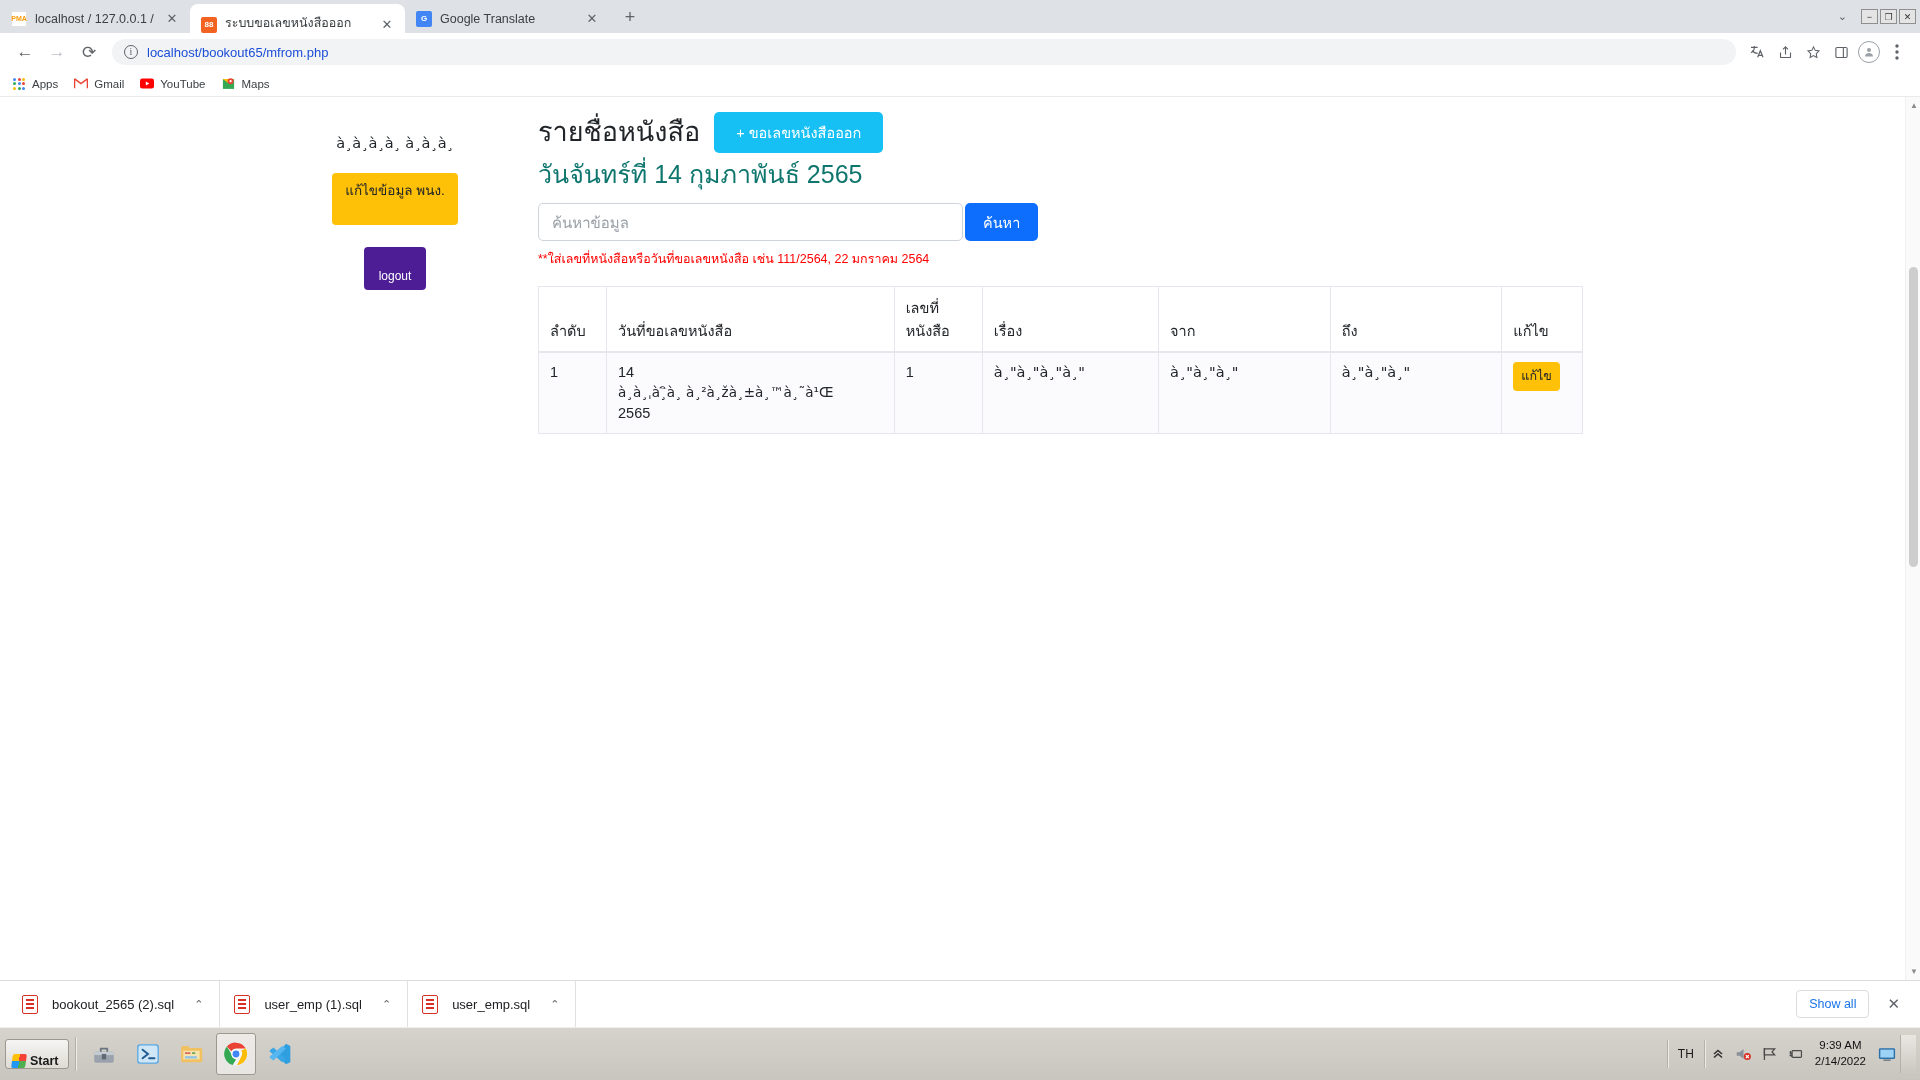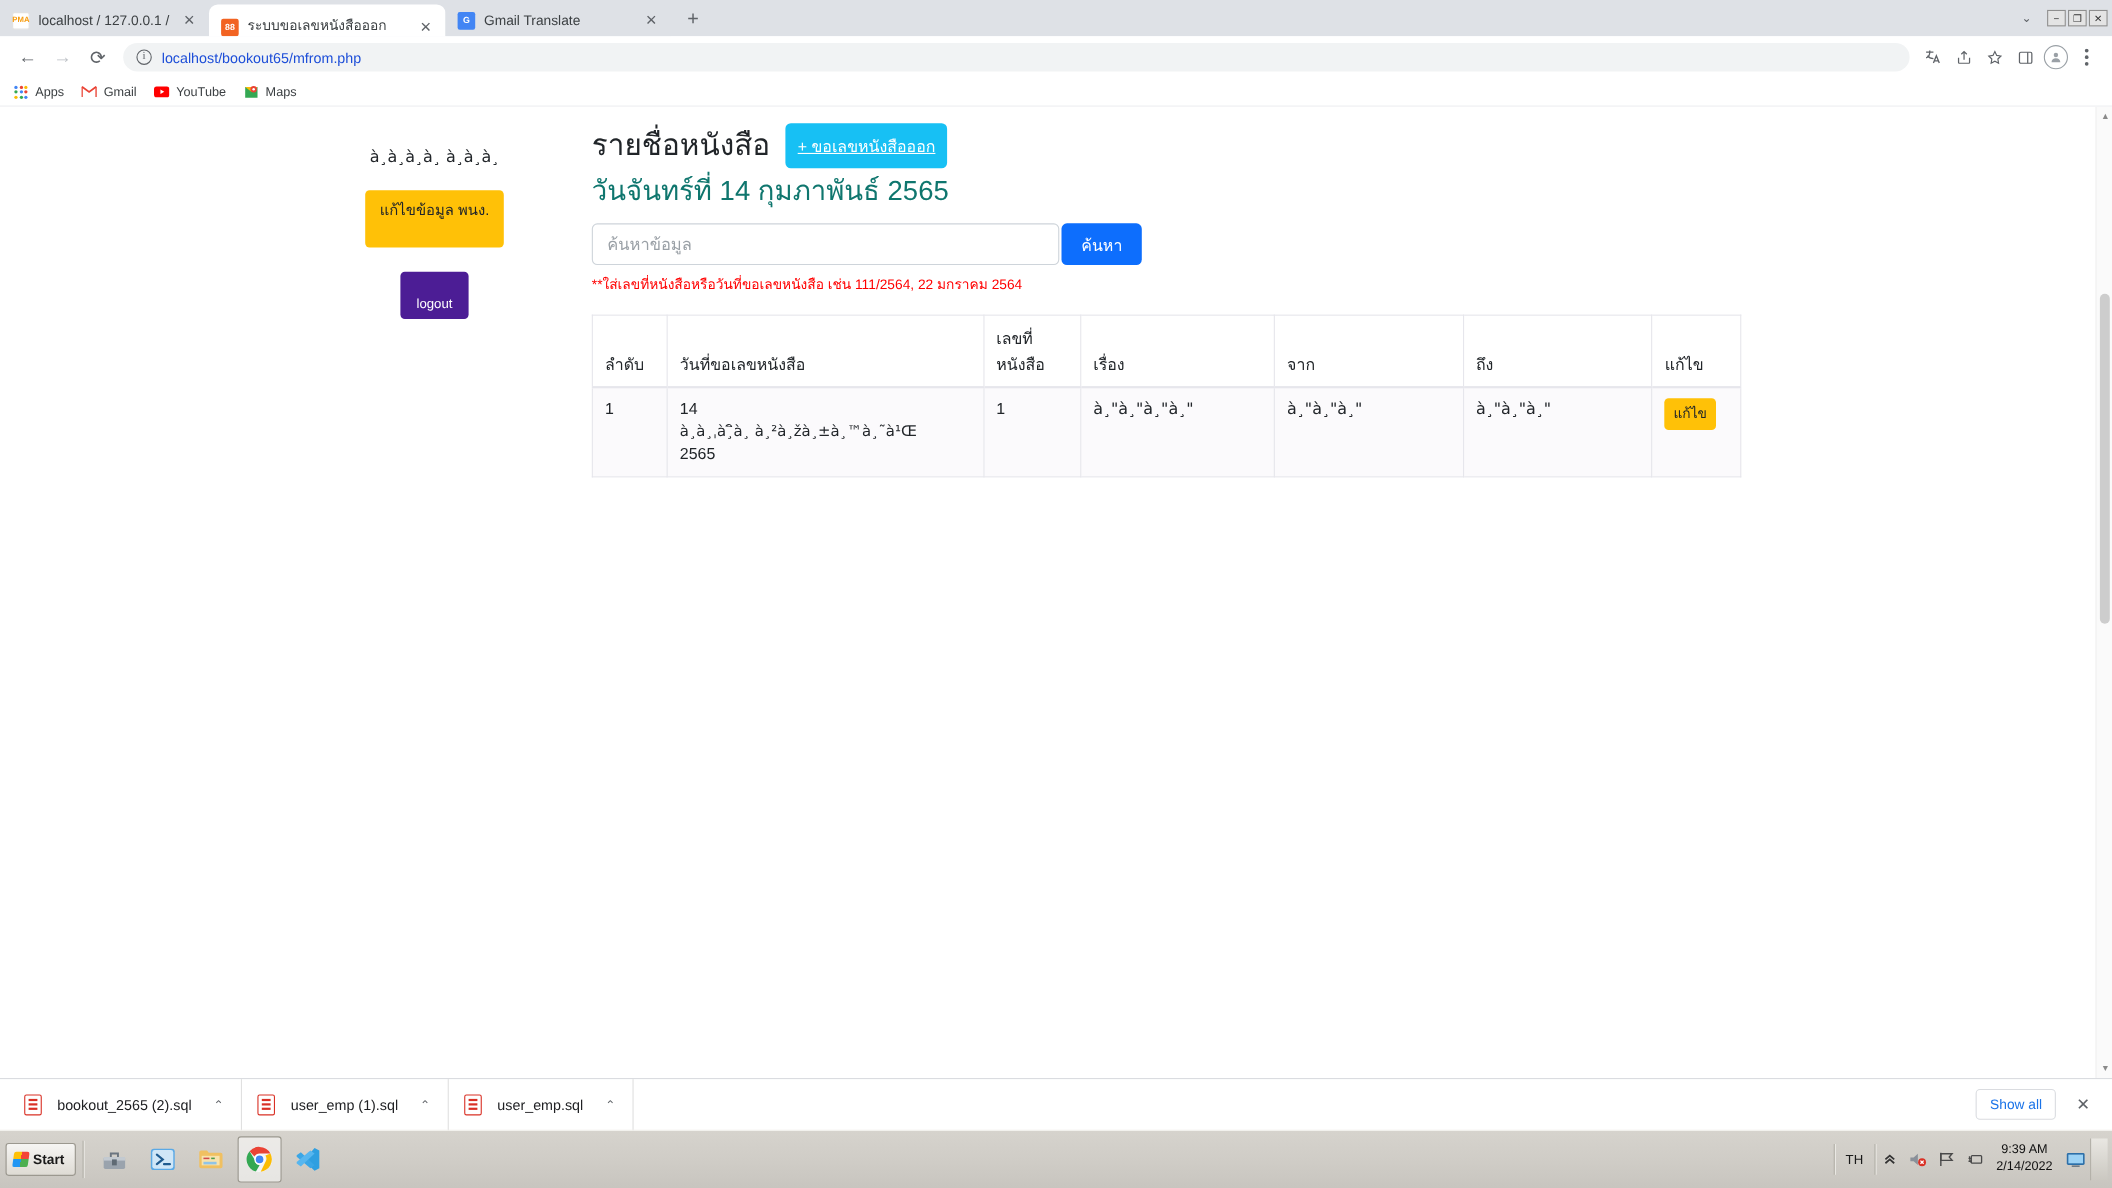--- a/index.html
+++ b/index.html
@@ -135,21 +135,21 @@
     display:inline-block; margin-top: 22px;
     background:#4c1d95; color:#fff; border:none; border-radius:4px;
     padding: 22px 15px 7px; font-size: 12px; cursor:pointer;
   }
 
   .main-col { position:absolute; left: 538px; top: 0px; width: 1060px; }
   .title-row { display:flex; align-items:center; gap:14px; padding-top: 15px; }
   .page-title { font-size: 27px; color:#212529; font-weight:400; line-height:1.2; }
   .btn-request {
     background:#17c0f4; color:#fff; border:none; border-radius:5px;
-    padding: 9px 11px; font-size: 14.5px; cursor:pointer; white-space:nowrap;text-decoration:underline;
+    padding: 9px 22px; font-size: 14.5px; cursor:pointer; white-space:nowrap;
   }
   .page-subtitle { font-size: 25px; color:#0f766e; font-weight:400; margin-top: 6px; line-height:1.25;}
 
   .search-row { display:flex; align-items:flex-start; gap:2px; margin-top: 13px; }
   .search-input {
     width: 425px; height: 38px; border:1px solid #ced4da; border-radius:5px;
     padding: 0 13px; font-size: 15px; color:#495057; outline:none;
     font-family:"Liberation Sans", sans-serif; background:#fff;
   }
   .search-input::placeholder { color:#9aa0a6; }
@@ -217,21 +217,21 @@
   .dl-close { font-size:15px; color:#5f6368; cursor:pointer; padding: 0 6px;}
 
   
   .taskbar {
     position:absolute; left:0; top:1027px; width:1920px; height:53px;
     background: linear-gradient(#d6d3cd, #cfccc6 55%, #c8c5bf);
     border-top:1px solid #f1efec;
     display:flex; align-items:center; padding-left: 2px;
   }
   .start-btn {
-    display:flex; align-items:center; gap:4px;
+    display:flex; align-items:flex-end; gap:4px;
     height: 30px; padding: 0 10px 0 6px; margin-left: 3px;
     background: linear-gradient(#f6f5f3,#dedbd4);
     border:1px solid #9b988f; border-radius:3px;
     font-size:12.5px; font-weight:bold; color:#1a1a1a; cursor:pointer;
   }
   .win-logo {
     width:14px; height:14px; position:relative; flex:none;
     background: conic-gradient(from 0deg, #f44336 0 25%, #4caf50 0 50%, #2196f3 0 75%, #ffc107 0 100%);
     border-radius:2px; transform: skewX(-8deg);
   }
@@ -270,21 +270,21 @@
     </div>
 
     <div class="tab active" style="width:215px;">
       <span class="tab-favicon fav-orange">88</span>
       <span class="tab-title">ระบบขอเลขหนังสือออก</span>
       <span class="tab-close">✕</span>
     </div>
 
     <div class="tab inactive" style="width:205px;">
       <span class="tab-favicon fav-gt">G</span>
-      <span class="tab-title">Gmail Translate</span>
+      <span class="tab-title">Google Translate</span>
       <span class="tab-close">✕</span>
     </div>
 
     <div class="new-tab-btn">+</div>
 
     <div class="tabstrip-right">
       <span class="chev-down">⌄</span>
       <span class="win-ctrl">−</span>
       <span class="win-ctrl">❐</span>
       <span class="win-ctrl close">✕</span>

